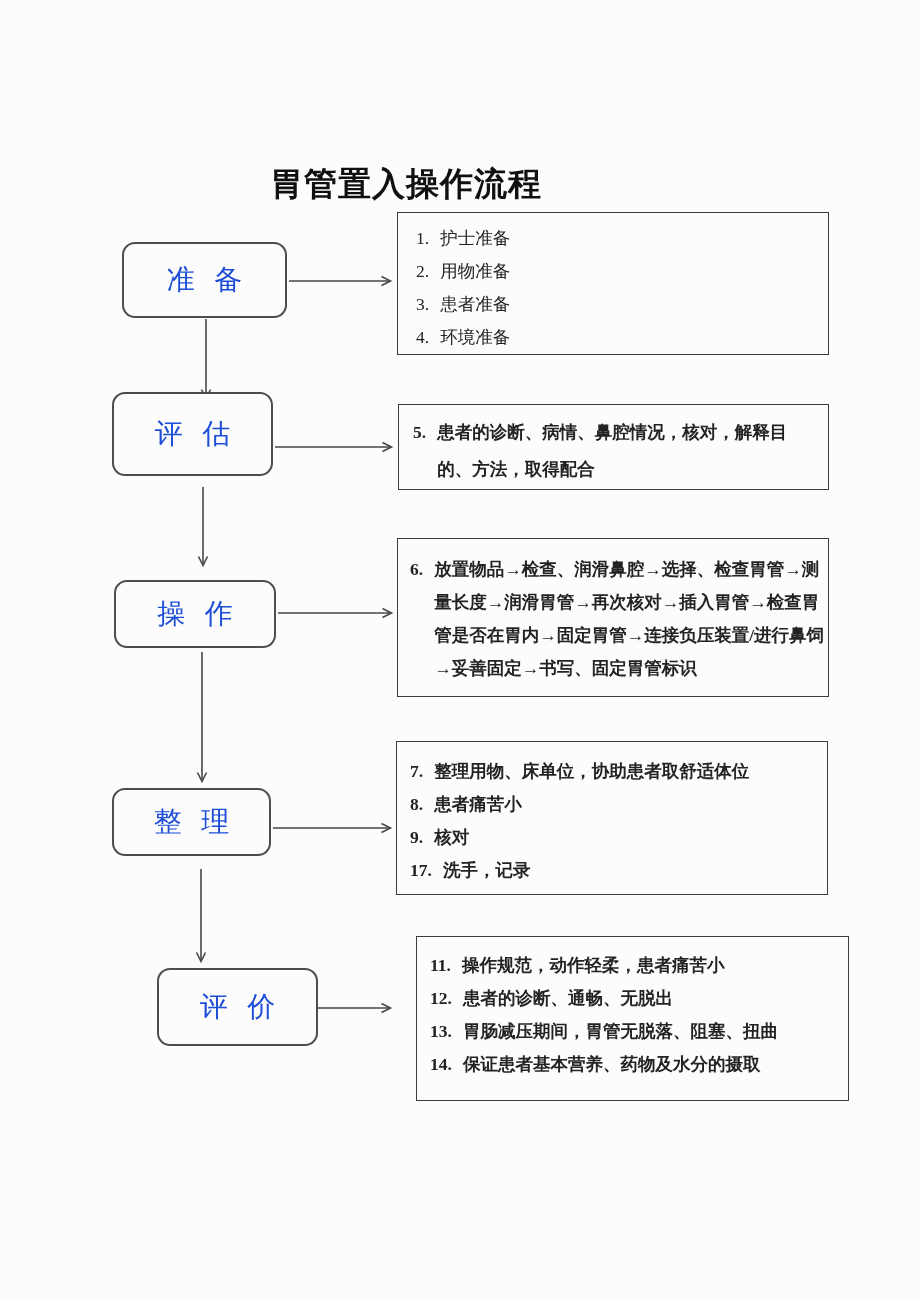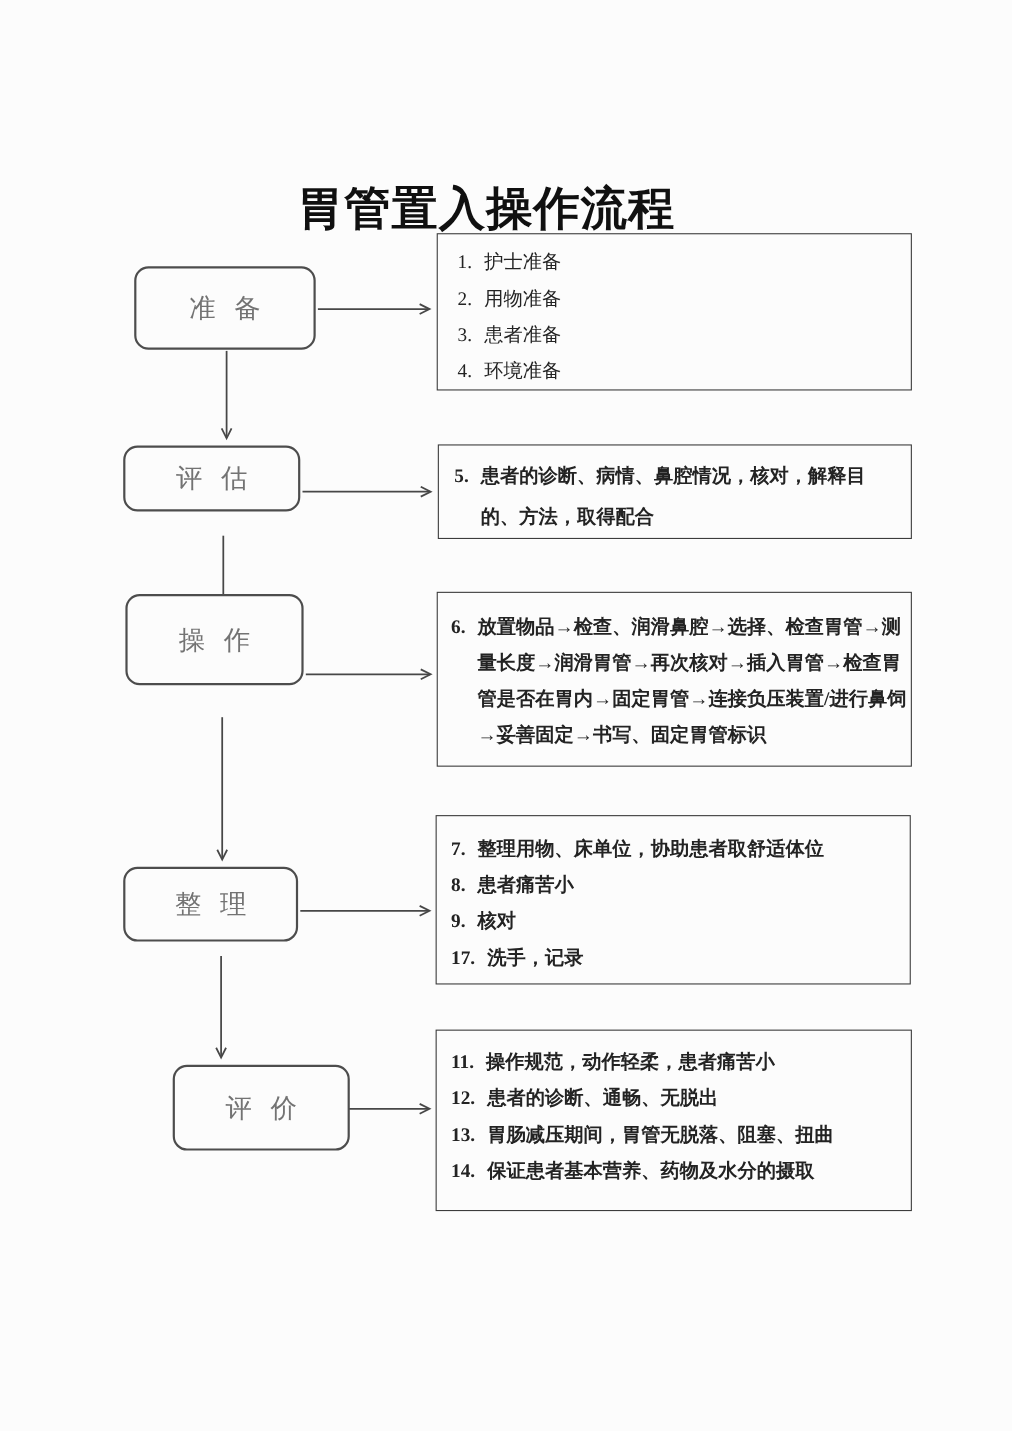--- a/index.html
+++ b/index.html
@@ -15,21 +15,21 @@
     font-family: "Liberation Serif", "DejaVu Serif", serif;
     color: #2b2b2b;
     overflow: hidden;
   }
   .title {
     position: absolute;
     left: 270px;
     top: 162px;
     margin: 0;
     font-family: "Liberation Sans", "DejaVu Sans", sans-serif;
-    font-size: 42px;
+    font-size: 33px;
     font-weight: 700;
     letter-spacing: 1px;
     color: #101010;
     white-space: nowrap;
   }
   .arrows {
     position: absolute;
     left: 0; top: 0;
     width: 920px; height: 1301px;
     pointer-events: none;
@@ -39,44 +39,44 @@
     position: absolute;
     border: 2px solid #4d4d4d;
     border-radius: 13px;
     background: #fcfcfc;
     display: flex;
     align-items: center;
     justify-content: center;
     box-sizing: border-box;
   }
   .s1 { left: 122px; top: 242px; width: 165px; height: 76px; }
-  .s2 { left: 112px; top: 405px; width: 161px; height: 60px; }
-  .s3 { left: 114px; top: 540px; width: 162px; height: 83px; text-align: right; }
+  .s2 { left: 112px; top: 392px; width: 161px; height: 84px; }
+  .s3 { left: 114px; top: 580px; width: 162px; height: 68px; text-align: right; }
   .s4 { left: 112px; top: 788px; width: 159px; height: 68px; }
   .s5 { left: 113px; top: 968px; width: 161px; height: 78px; margin-left: 44px; }
   .stage-label {
-    font-size: 24px;
-    color: #737373;
+    font-size: 28px;
+    color: #1d4ed8;
     letter-spacing: 0.7em;
     margin-right: -0.7em;
     white-space: nowrap;
     font-family: Liberation Mono, monospace;
   }
   
   .detail {
     position: absolute;
     border: 1.7px solid #3c3c3c;
     background: #fcfcfc;
     box-sizing: border-box;
   }
   .d1 { left: 397px; top: 212px; width: 432px; height: 143px; padding: 9px 6px 0 18px; }
   .d2 { left: 398px; top: 404px; width: 431px; height: 86px;  padding: 9px 6px 0 14px; }
   .d3 { left: 397px; top: 538px; width: 432px; height: 159px; padding: 14px 4px 0 12px; }
   .d4 { left: 396px; top: 741px; width: 432px; height: 154px; padding: 13px 6px 0 13px; }
-  .d5 { left: 396px; top: 936px; width: 433px; height: 165px; padding: 12px 4px 0 13px; }
+  .d5 { left: 416px; top: 936px; width: 433px; height: 165px; padding: 12px 4px 0 13px; }
   .item {
     display: flex;
     align-items: flex-start;
     font-size: 17.5px;
     line-height: 33px;
     color: #232323;
   }
   .d2 .item { line-height: 37px; }
   .d2 .item, .d3 .item, .d4 .item, .d5 .item { font-weight: 600; }
   .num { flex: 0 0 auto; margin-right: 11px; }

